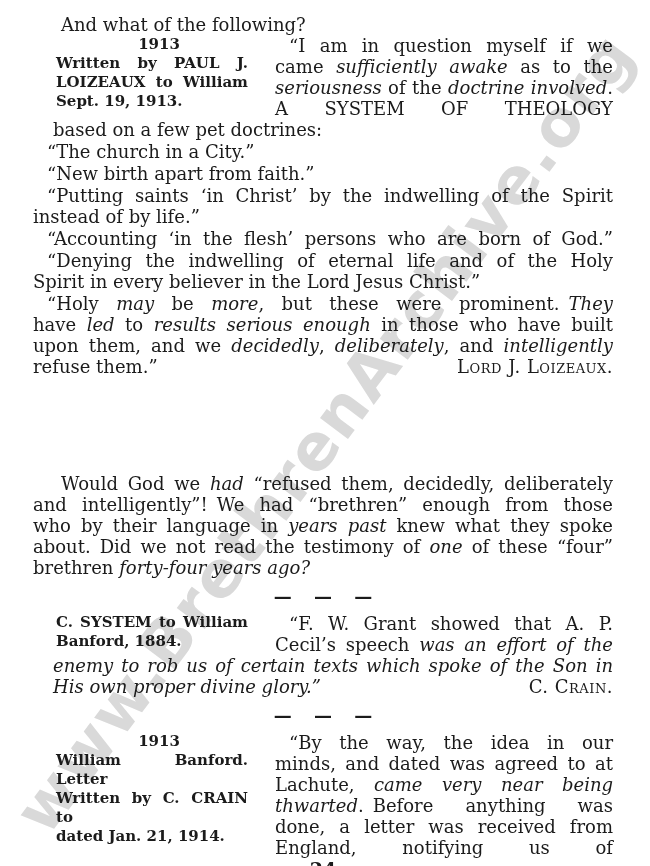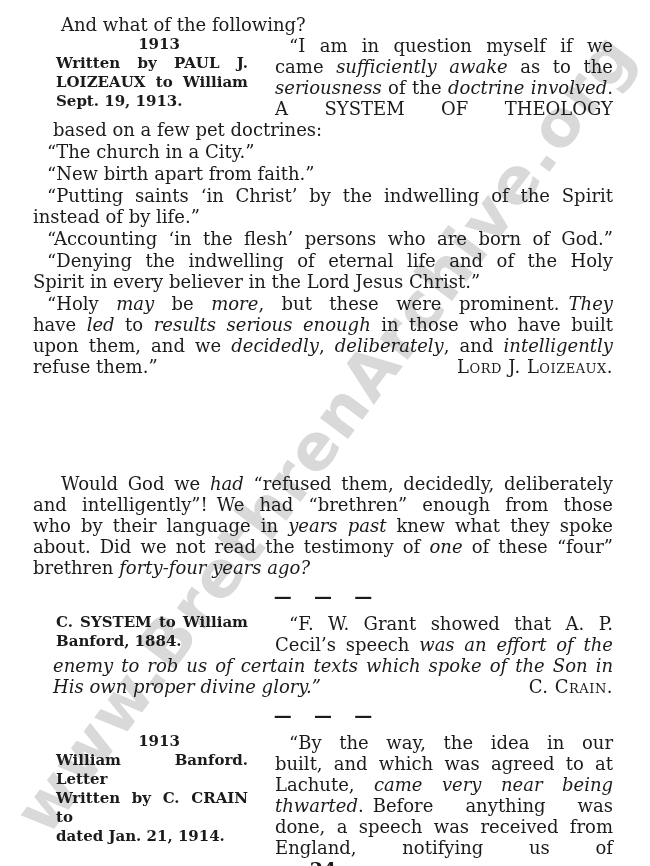--- a/index.html
+++ b/index.html
@@ -165,23 +165,23 @@
       <div class="note">
         <div class="note-year">1913</div>
         <div>
             <div class="tl jl"><span>William Banford. Letter</span></div>
             <div class="tl jl"><span>Written by C. CRAIN to</span></div>
             <div class="tl"><span>dated Jan. 21, 1914.</span></div>
           </div>
       </div>
       <div class="quotecol">
           <div class="tl jl in2"><span>“By the way, the idea in our</span></div>
-          <div class="tl jl"><span>built, and which was agreed to at</span></div>
+          <div class="tl jl"><span>minds, and dated was agreed to at</span></div>
           <div class="tl jl"><span>Lachute, </span><span class="it">came very near being</span></div>
           <div class="tl jl"><span class="it">thwarted</span><span>. Before anything was</span></div>
-          <div class="tl jl"><span>done, a speech was received from England, notifying us of</span></div>
+          <div class="tl jl"><span>done, a letter was received from England, notifying us of</span></div>
         </div>
     </div>
 
     <div class="footer">24</div>
 
   </div>
 </div>
 
 </body></html>

